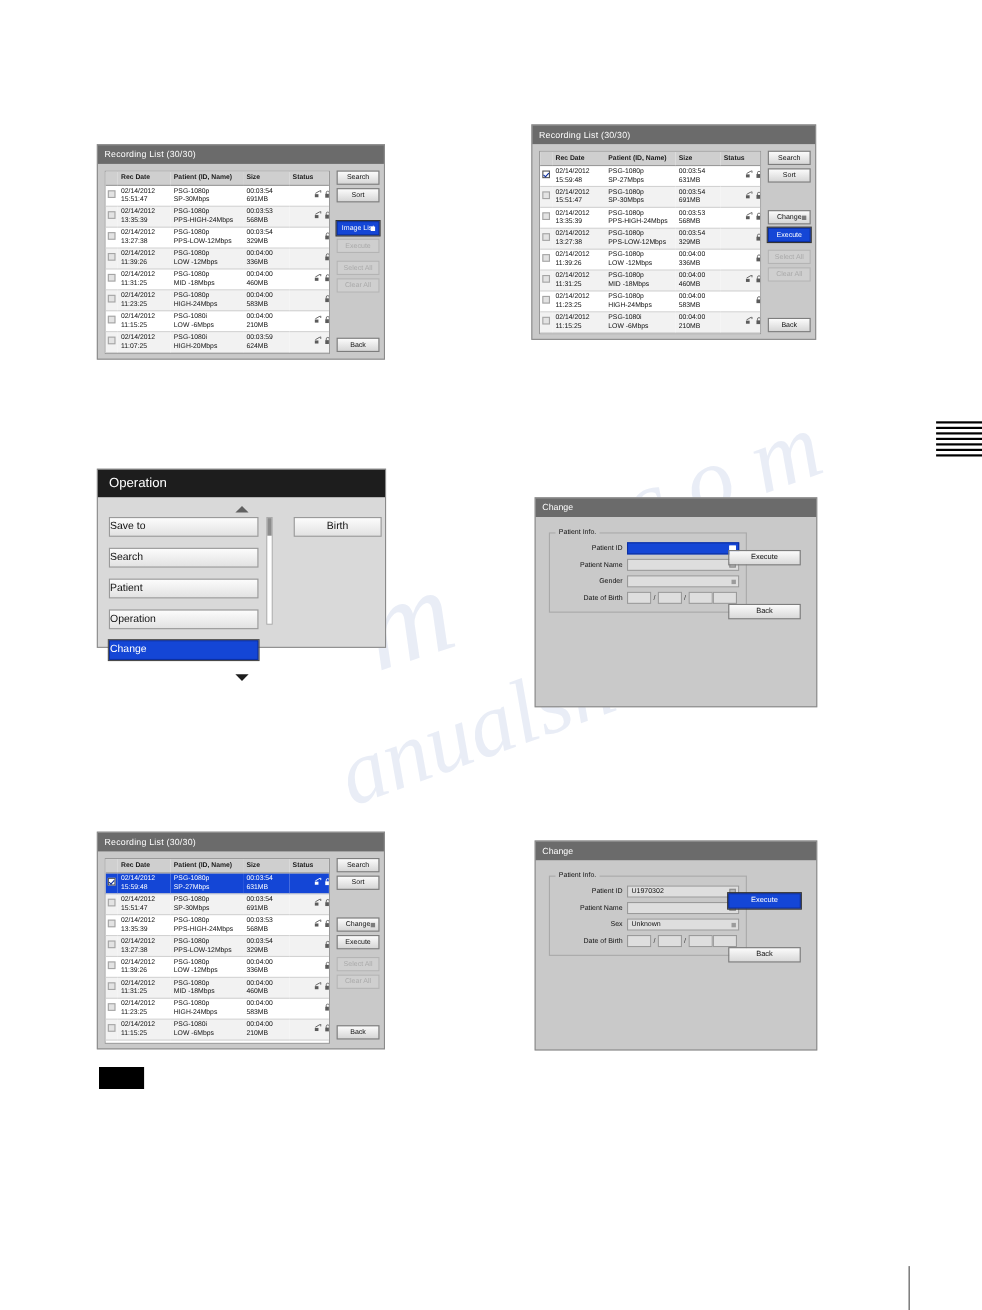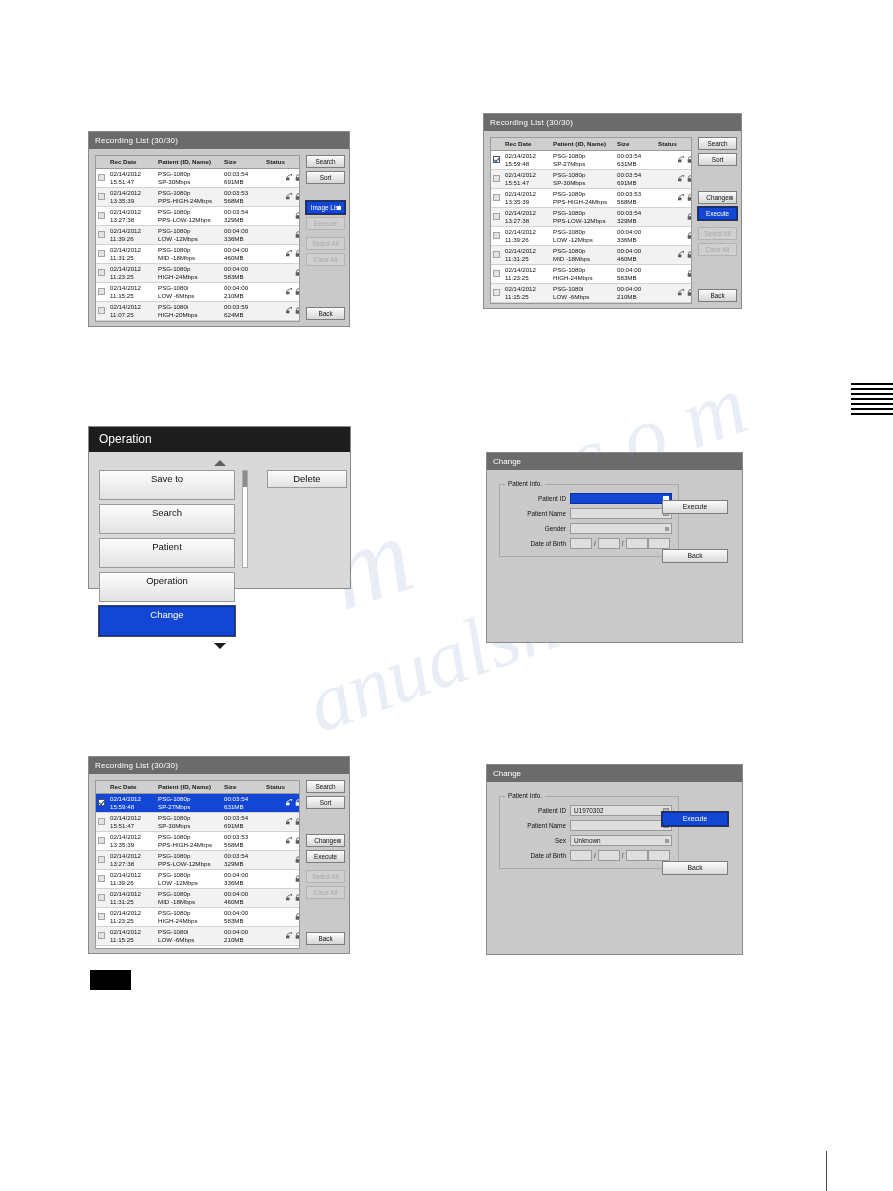--- a/index.html
+++ b/index.html
@@ -153,25 +153,25 @@
     border-right: 6px solid transparent;
   }
   .op-arrow.up { border-bottom: 6px solid #606060; margin-bottom: 4px; }
   .op-arrow.down { border-top: 6px solid #1d1d1d; margin-top: 3px; }
   .op-list { width: 136px; display: inline-block; vertical-align: top; }
   .op-item {
     border: 1px solid #9a9a9a;
     background: linear-gradient(#fcfcfc, #e2e2e2);
     color: #111;
     font-size: 9.5px;
-    text-align: center;
+    text-align: left;
     line-height: 16px;
-    height: 30px;
+    height: 18px;
     box-sizing: border-box;
-    margin-bottom: 4px;
+    margin-bottom: 10px;
   }
   .op-item.sel {
     background: #1446d6;
     color: #ffffff;
     border: 1px solid #0c2fa0;
     outline: 1.5px solid #4a4a4a;
   }
   .op-scroll {
     display: inline-block;
     vertical-align: top;
@@ -858,21 +858,21 @@
 
 <div class="panel" id="operation-dialog" style="left:88px; top:426px; width:263px; height:163px; background:#d9d9d9;">
   <div class="op-title">Operation</div>
   <div class="op-body">
     <div class="op-arrow up"></div>
     <div style="white-space:nowrap;">
       <div class="op-list"><div class="op-item">Save to</div><div class="op-item">Search</div><div class="op-item">Patient</div><div class="op-item">Operation</div><div class="op-item sel">Change</div></div>
       <div class="op-scroll">
         <div class="op-thumb"></div>
       </div>
-      <div class="op-cancel">Delete</div>
+      <div class="op-cancel">Birth</div>
     </div>
     <div class="op-arrow down"></div>
   </div>
 </div>
 
 <div class="panel" id="change-dialog-mid" style="left:486px; top:452px; width:257px; height:191px;">
   <div class="chg-title">Change</div>
   <div class="chg-body">
     <div class="fieldset" style="margin-top:4px;">
       <span class="legend">Patient Info.</span>

